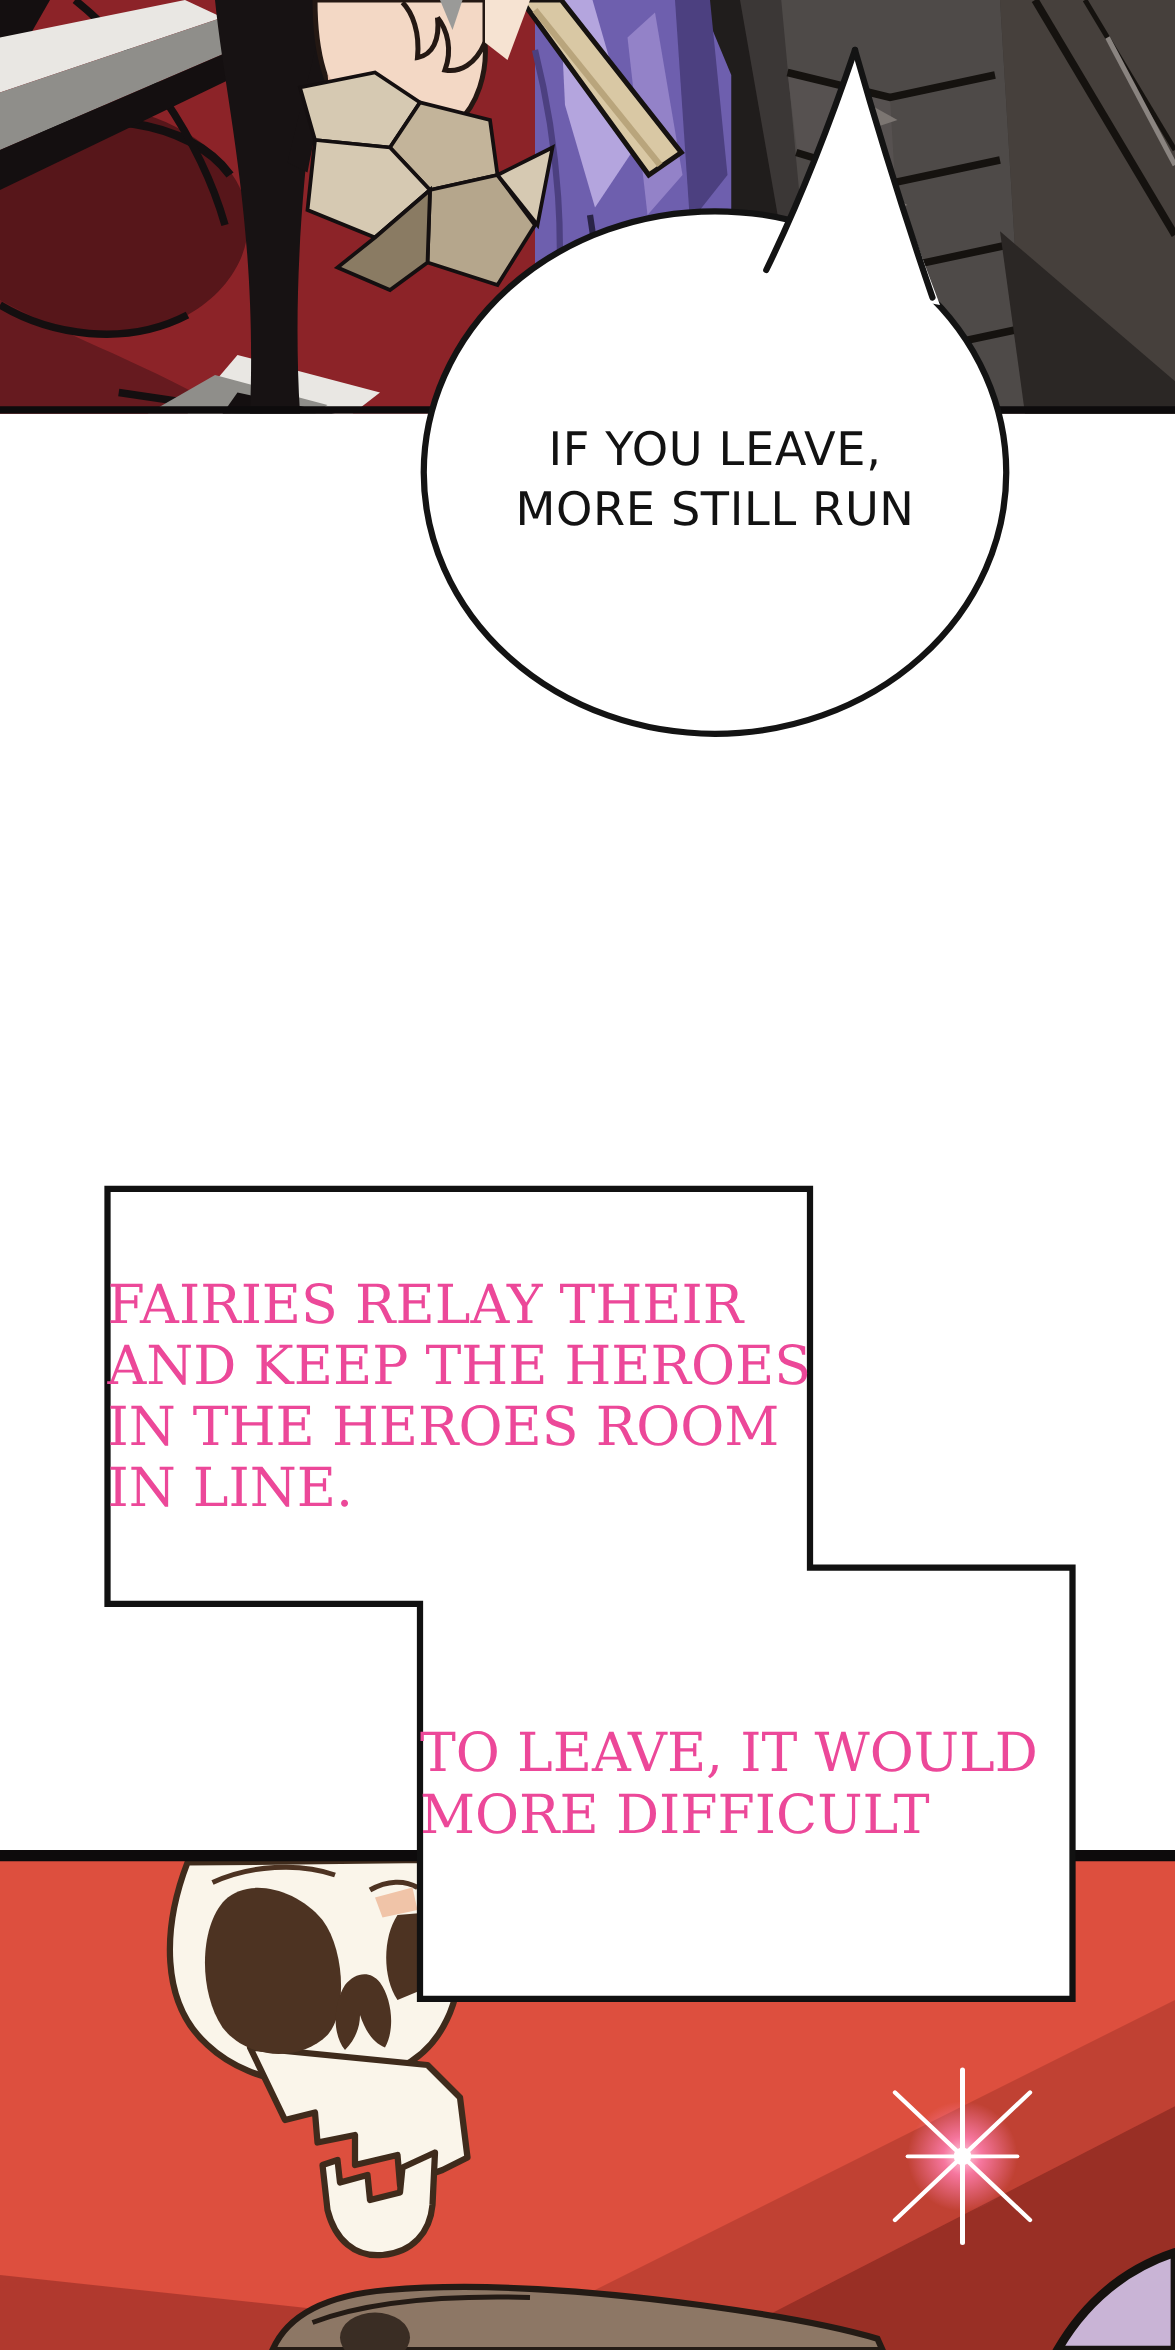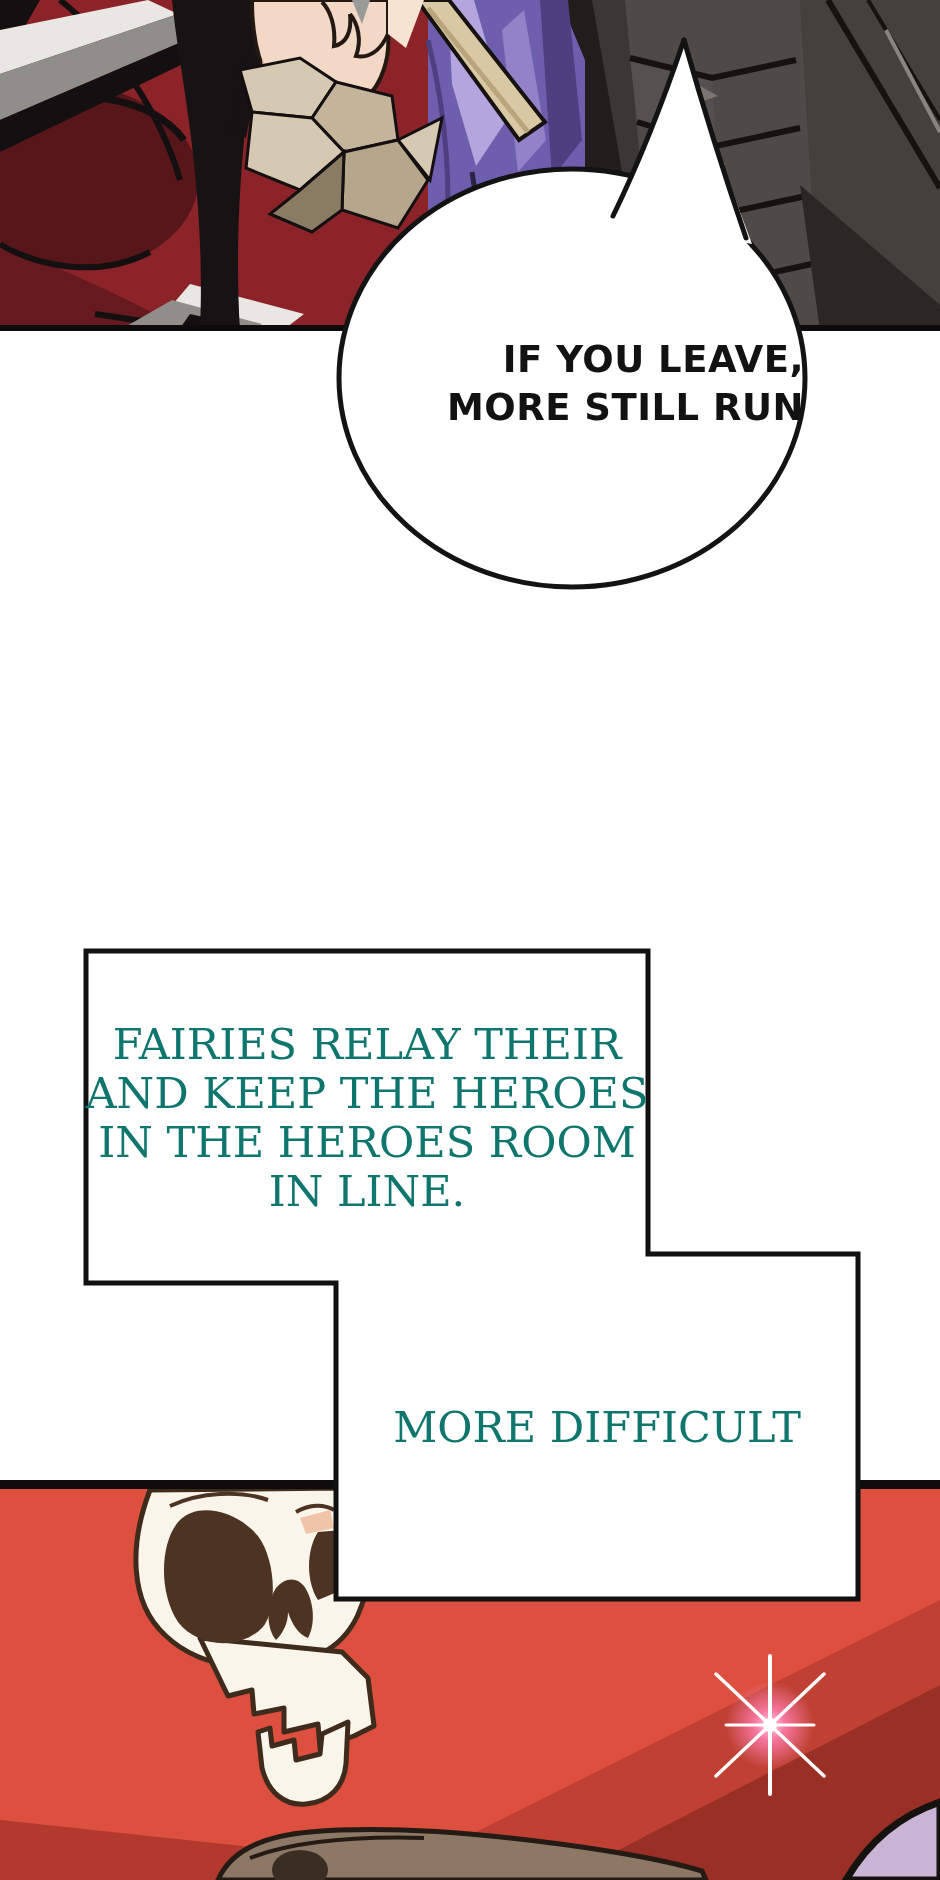--- a/index.html
+++ b/index.html
@@ -3,27 +3,27 @@
 <meta charset="utf-8">
 <style>
   html,body{margin:0;padding:0;}
   body{width:940px;height:1880px;position:relative;background:#ffffff;overflow:hidden;
        font-family:"DejaVu Sans", sans-serif;}
   .layer{position:absolute;left:0;}
   #top-art{top:0;width:940px;height:331px;z-index:1;}
   #bottom-art{top:1480px;width:940px;height:400px;z-index:1;}
   #bubble-wrap{position:absolute;left:0;top:0;width:940px;height:640px;z-index:2;}
   #bubble-text{position:absolute;left:340px;top:288px;width:464px;height:192px;
-    display:flex;flex-direction:column;justify-content:center;align-items:flex-end;
-    text-align:center;font-family:"DejaVu Sans", sans-serif;font-weight:bold;
+    display:flex;flex-direction:column;justify-content:center;align-items:center;
+    text-align:center;font-family:"DejaVu Sans", sans-serif;font-weight:normal;
     font-size:37px;line-height:48px;letter-spacing:.5px;color:#121212;white-space:nowrap;z-index:3;}
   #boxes-svg{position:absolute;left:0;top:930px;width:940px;height:690px;z-index:4;}
   .narr{position:absolute;display:flex;flex-direction:column;justify-content:center;
-    align-items:center;text-align:center;font-family:"DejaVu Serif","Liberation Serif",serif;
-    font-size:43px;line-height:49px;color:#0f766e;white-space:nowrap;z-index:5;}
+    align-items:flex-start;text-align:center;font-family:"DejaVu Serif","Liberation Serif",serif;
+    font-size:43px;line-height:49px;color:#ec4899;white-space:nowrap;z-index:5;}
   #narr1{left:86px;top:953px;width:562px;height:330px;}
   #narr2{left:336px;top:1256px;width:522px;height:343px;}
 </style>
 </head>
 <body>
 
 <svg id="top-art" class="layer" viewBox="0 0 940 331" preserveAspectRatio="none">
   <rect width="940" height="331" fill="#8c2328"></rect>
 
   <path d="M0,95 C60,68 152,88 186,140 C212,178 196,226 150,252 C90,282 20,262 0,240 Z" fill="#57161a"></path>
@@ -107,20 +107,21 @@
 <svg id="boxes-svg" viewBox="0 930 940 690">
   <path d="M86,951 H648 V1254 H858 V1599 H336 V1283 H86 Z" fill="#ffffff" stroke="#111111" stroke-width="5" stroke-linejoin="miter"></path>
 </svg>
 <div id="narr1" class="narr">
   <div>FAIRIES RELAY THEIR</div>
   <div>AND KEEP THE HEROES</div>
   <div>IN THE HEROES ROOM</div>
   <div>IN LINE.</div>
 </div>
 <div id="narr2" class="narr">
+  <div>TO LEAVE, IT WOULD</div>
   <div>MORE DIFFICULT</div>
 </div>
 
 <svg id="bottom-art" class="layer" viewBox="0 0 940 400" preserveAspectRatio="none">
   <defs>
     <radialGradient id="sp" cx="0.5" cy="0.5" r="0.5">
       <stop offset="0" stop-color="#ffd9e8"></stop>
       <stop offset="0.35" stop-color="#ff7fb0" stop-opacity="0.85"></stop>
       <stop offset="1" stop-color="#ff7fb0" stop-opacity="0"></stop>
     </radialGradient>

